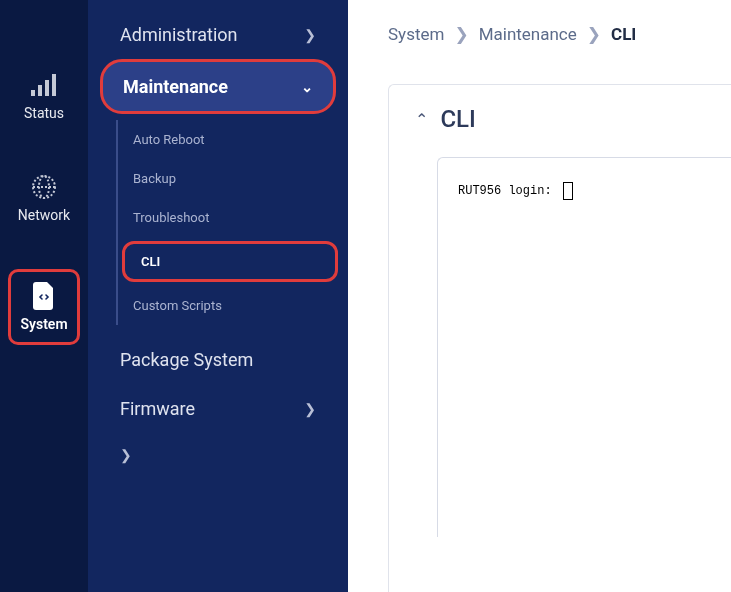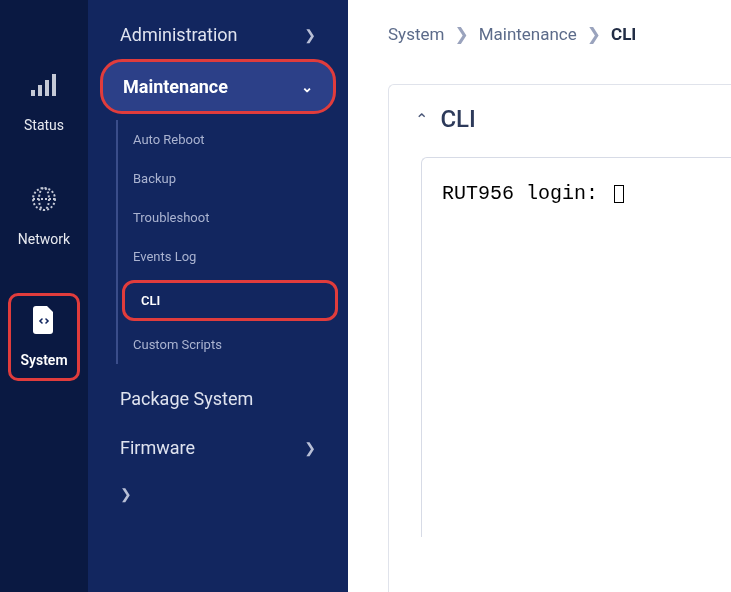--- a/index.html
+++ b/index.html
@@ -22,21 +22,21 @@
       display: flex;
       flex-direction: column;
       align-items: center;
       padding-top: 65px;
       gap: 40px;
     }
     .nav-rail-item {
       display: flex;
       flex-direction: column;
       align-items: center;
-      gap: 18px;
+      gap: 6px;
       color: #c5c9d6;
       cursor: pointer;
       width: 72px;
       padding: 6px 0;
       border-radius: 8px;
     }
     .nav-rail-item.highlighted {
       border: 3px solid #e03c3c;
       border-radius: 10px;
       padding: 10px 0;
@@ -159,24 +159,24 @@
       font-size: 16px;
       color: #4a5778;
     }
     .terminal {
       border: 1px solid #d7dbe6;
       border-right: none;
       border-bottom: none;
       border-radius: 6px 0 0 0;
       padding: 24px 20px;
       font-family: "Courier New", monospace;
-      font-size: 20px;
+      font-size: 12px;
       color: #000;
       min-height: 380px;
-      margin-left: 6px;
+      margin-left: 22px;
     }
     .terminal .cursor {
       display: inline-block;
       width: 10px;
       height: 18px;
       border: 1px solid #000;
       vertical-align: middle;
       margin-left: 4px;
     }
   </style>
@@ -222,21 +222,20 @@
     <span class="chevron">❯</span>
   </div>
   <div class="subnav-item expanded highlighted">
     <span>Maintenance</span>
     <span class="chevron down">⌄</span>
   </div>
   <div class="submenu">
     <div class="submenu-item">Auto Reboot</div>
     <div class="submenu-item">Backup</div>
     <div class="submenu-item">Troubleshoot</div>
-    <div class="submenu-item">Events Log</div>
     <div class="submenu-item highlighted">CLI</div>
     <div class="submenu-item">Custom Scripts</div>
   </div>
   <div class="subnav-item">
     <span>Package System</span>
   </div>
   <div class="subnav-item">
     <span>Firmware</span>
     <span class="chevron">❯</span>
   </div>

